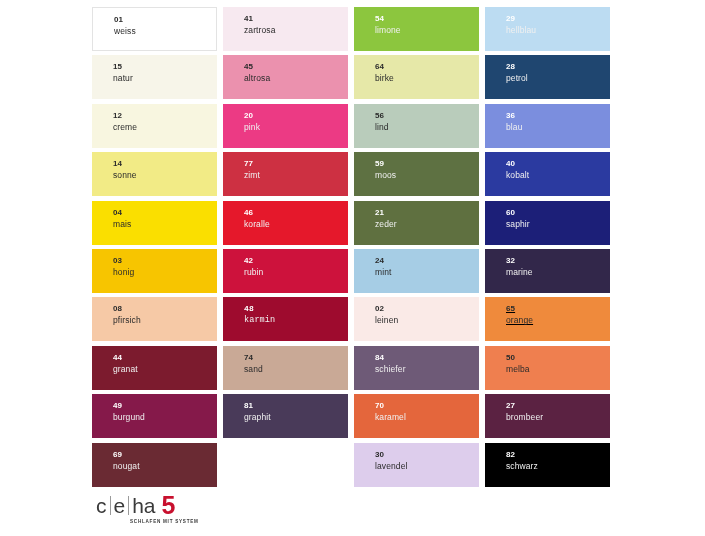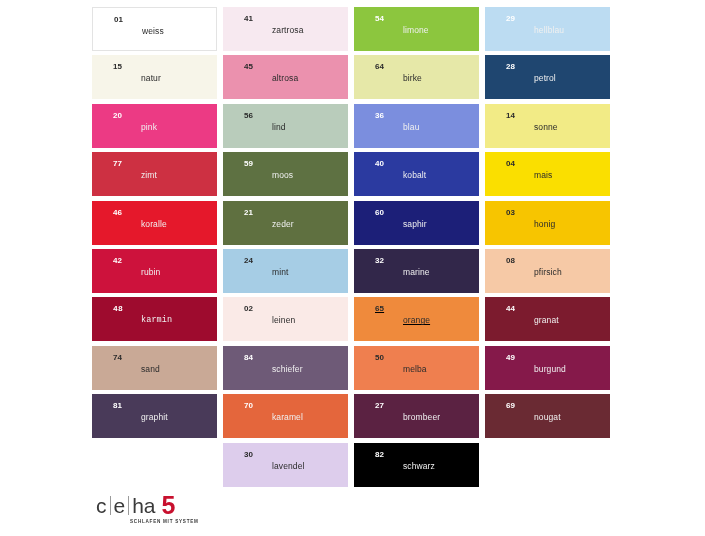--- a/index.html
+++ b/index.html
@@ -41,21 +41,20 @@
     font-size: 8px;
     font-weight: bold;
     line-height: 10px;
     letter-spacing: 0.1px;
   }
   .swatch-name {
     font-size: 8.5px;
     font-weight: normal;
     line-height: 12px;
     letter-spacing: 0.1px;
-    margin-left: 28px;
   }
   .dark-text .swatch-code, .dark-text .swatch-name { color: #2b2b2b; }
   .light-text .swatch-code, .light-text .swatch-name { color: #ffffff; }
   .light-text .swatch-name { color: #f0f0f0; }
 
   
   #brand-logo {
     position: absolute;
     left: 96px;
     top: 493px;
@@ -126,20 +125,24 @@
       <div class="swatch-code">45</div>
       <div class="swatch-name">altrosa</div>
     </div>
     <div class="swatch dark-text" style="background: rgb(230, 232, 168);">
       <div class="swatch-code">64</div>
       <div class="swatch-name">birke</div>
     </div>
     <div class="swatch light-text" style="background: rgb(31, 70, 112);">
       <div class="swatch-code">28</div>
       <div class="swatch-name">petrol</div>
+    </div>
+    <div class="swatch dark-text" style="background: rgb(248, 246, 224);">
+      <div class="swatch-code">12</div>
+      <div class="swatch-name">creme</div>
     </div>
     <div class="swatch light-text" style="background: rgb(236, 58, 132);">
       <div class="swatch-code">20</div>
       <div class="swatch-name">pink</div>
     </div>
     <div class="swatch dark-text" style="background: rgb(185, 204, 187);">
       <div class="swatch-code">56</div>
       <div class="swatch-name">lind</div>
     </div>
     <div class="swatch light-text" style="background: rgb(123, 142, 222);">

